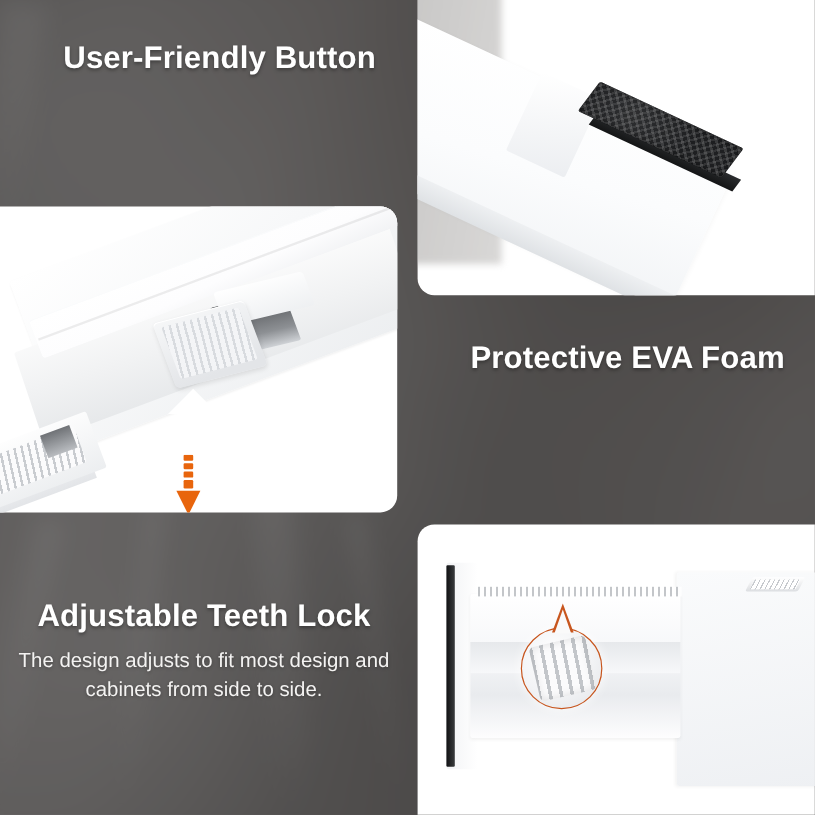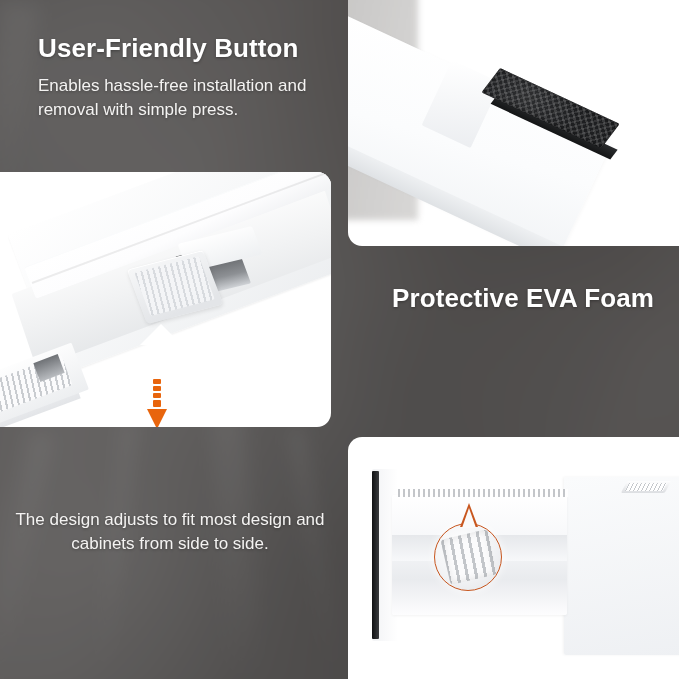--- a/index.html
+++ b/index.html
@@ -30,20 +30,21 @@
     position:absolute; display:block; background:linear-gradient(to bottom, rgba(255,255,255,.38), rgba(255,255,255,0));
     filter:blur(9px); transform-origin:top left;
   }
   .bg-tint { position:absolute; inset:0; background:rgba(78,77,76,.55); }
 
   
   .panel { position:absolute; color:#fff; }
   .panel .title{
     font-size:26px; font-weight:700; letter-spacing:.1px; line-height:1.2;
     text-shadow:0 1px 3px rgba(0,0,0,.35);
+    text-align:center;
   }
   .panel .desc{
     font-size:17px; font-weight:400; line-height:1.42; margin-top:10px;
     color:#f4f3f2; text-shadow:0 1px 3px rgba(0,0,0,.3);
   }
   #panel-button { left:38px;  top:33px;  width:290px; text-align:left; }
   #panel-foam   { left:363px; top:283px; width:320px; text-align:center; }
   #panel-teeth  { left:10px;  top:498px; width:320px; text-align:center; }
 
   
@@ -268,28 +269,28 @@
       <i style="left:120px; top:420px; width:18px; height:260px; transform:rotate(6deg);"></i>
       <i style="left:210px; top:415px; width:34px; height:270px; transform:rotate(-4deg);"></i>
       <i style="left:288px; top:430px; width:16px; height:250px; transform:rotate(-9deg);"></i>
       <i style="left:0px;   top:0px;   width:40px; height:200px; transform:rotate(8deg);"></i>
     </div>
     <div class="bg-tint"></div>
   </div>
 
   <div class="panel" id="panel-button">
     <div class="title">User-Friendly Button</div>
-    <div class="desc">Enables hassle-free installation and removal with simple press.</div>
   </div>
 
   <div class="panel" id="panel-foam">
     <div class="title">Protective EVA Foam</div>
   </div>
 
   <div class="panel" id="panel-teeth">
+    <div class="title">Adjustable Teeth Lock</div>
     <div class="desc">The design adjusts to fit most design and cabinets from side to side.</div>
   </div>
 
   <div class="card" id="card-button">
     <div class="pb-wrap">
       <div class="pb-body"></div>
       <div class="pb-face"></div>
       <div class="pb-top"></div>
       <div class="pb-shadowline"></div>
 

